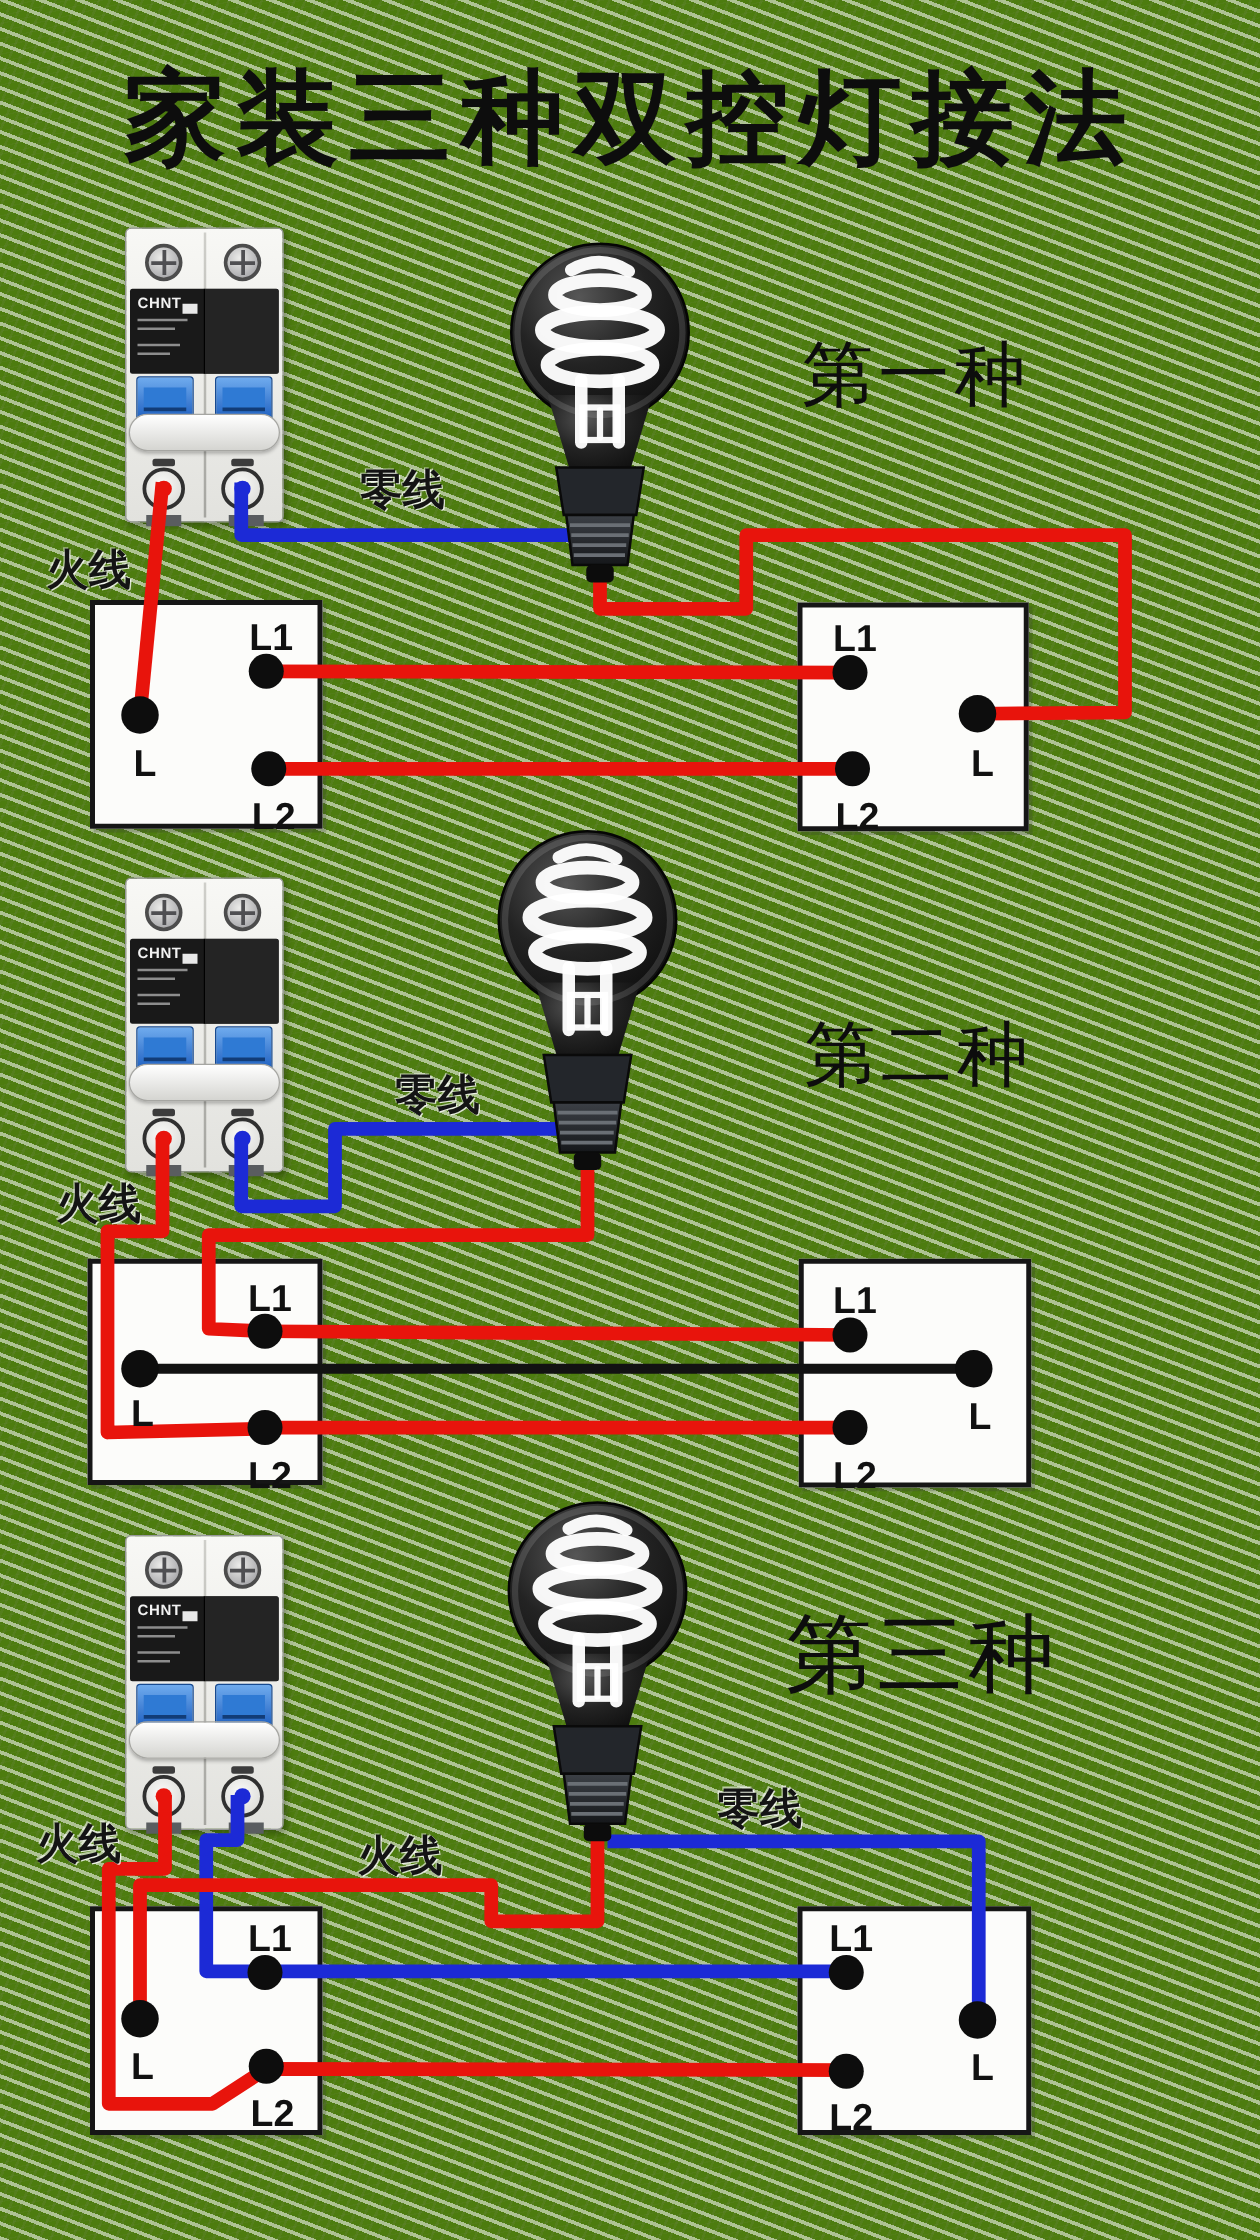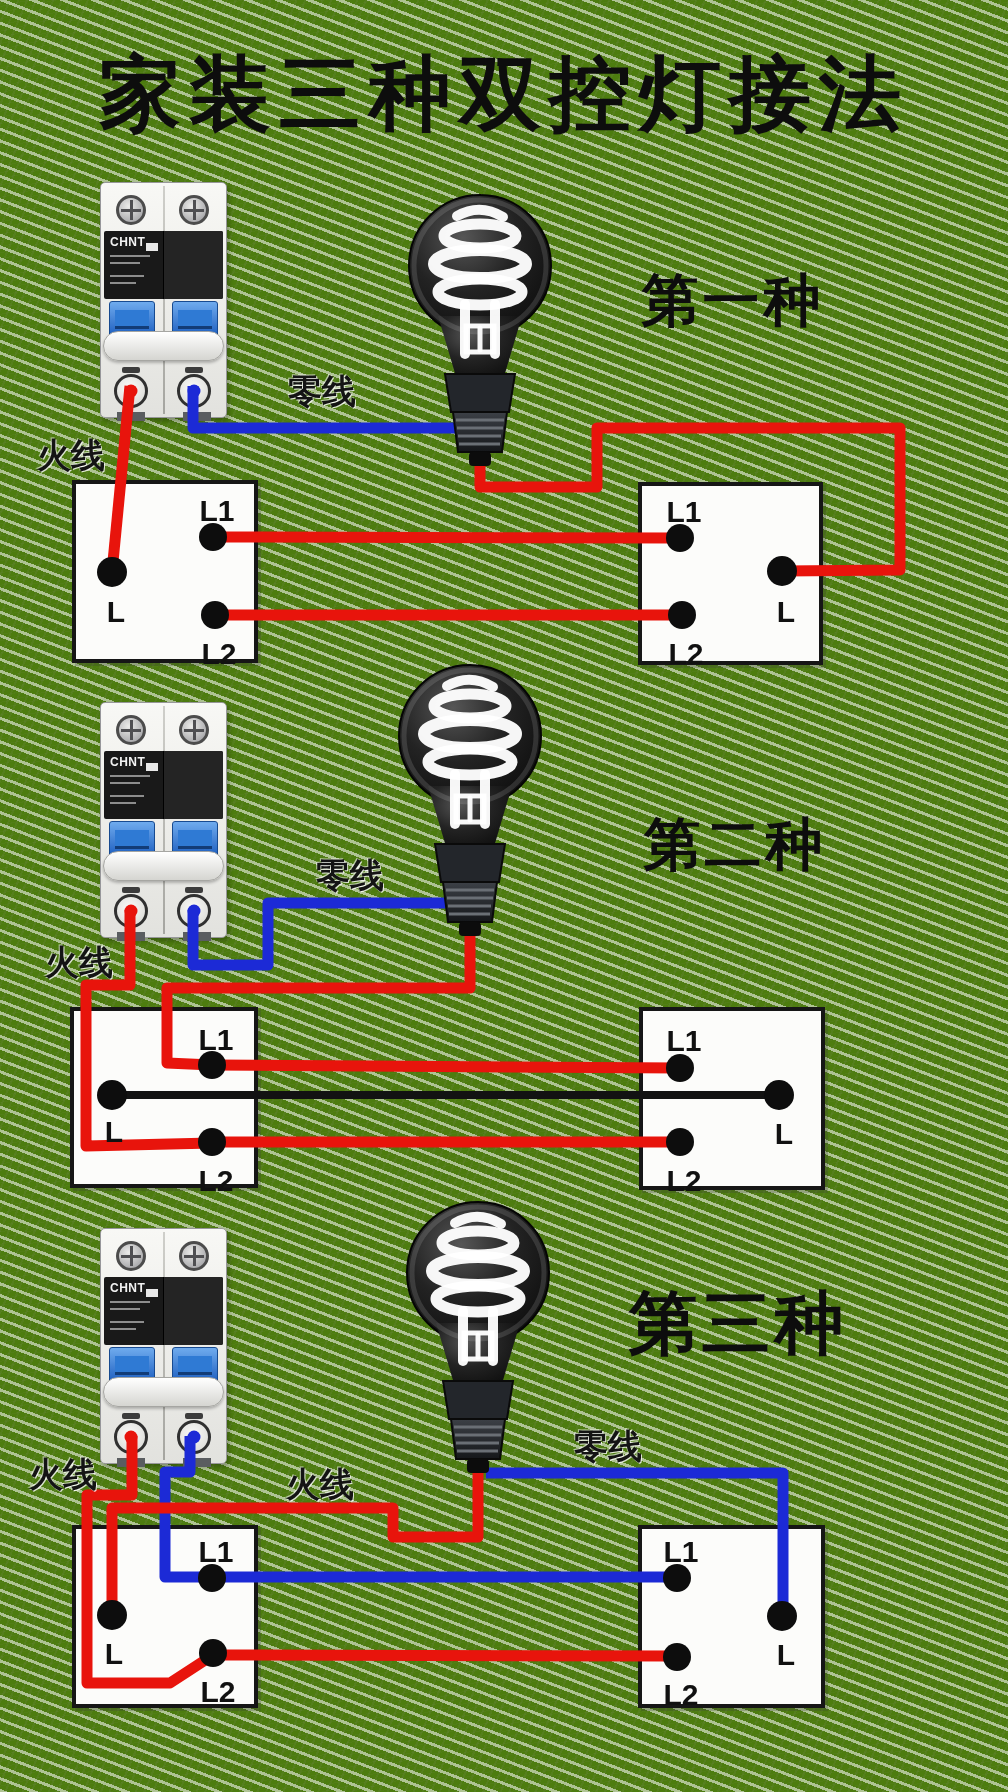--- a/index.html
+++ b/index.html
@@ -14,21 +14,21 @@
       repeating-linear-gradient(113deg, rgba(150,150,145,0.10) 0 2px, rgba(255,255,255,0) 2px 8px),
       repeating-linear-gradient(21deg, rgba(255,255,255,0.55) 0 3px, rgba(0,0,0,0) 3px 11px),
       repeating-linear-gradient(167deg, rgba(140,140,135,0.07) 0 1px, rgba(0,0,0,0) 1px 6px);
   }
   .title{
     position:absolute;left:0;right:0;top:40px;z-index:5;text-align:center;
     font-size:82px;font-weight:bold;color:#0d0d0d;letter-spacing:8px;white-space:nowrap;
   }
   .section-label{
     position:absolute;transform:translate(-50%,-50%);z-index:5;
-    font-weight:bold;color:#0d0d0d;letter-spacing:4px;white-space:nowrap;text-align:right;
+    font-weight:normal;color:#0d0d0d;letter-spacing:4px;white-space:nowrap;text-align:right;
   }
   .anno{
     position:absolute;transform:translate(-50%,-50%);z-index:5;
     font-weight:bold;color:#141414;white-space:nowrap;
     text-shadow:1px 1px 0 rgba(255,255,255,.8), -1px -1px 0 rgba(255,255,255,.6);
   }
   .term-label{
     position:absolute;transform:translate(-50%,-50%);z-index:5;
     font-size:30px;font-weight:bold;color:#111;white-space:nowrap;
   }

